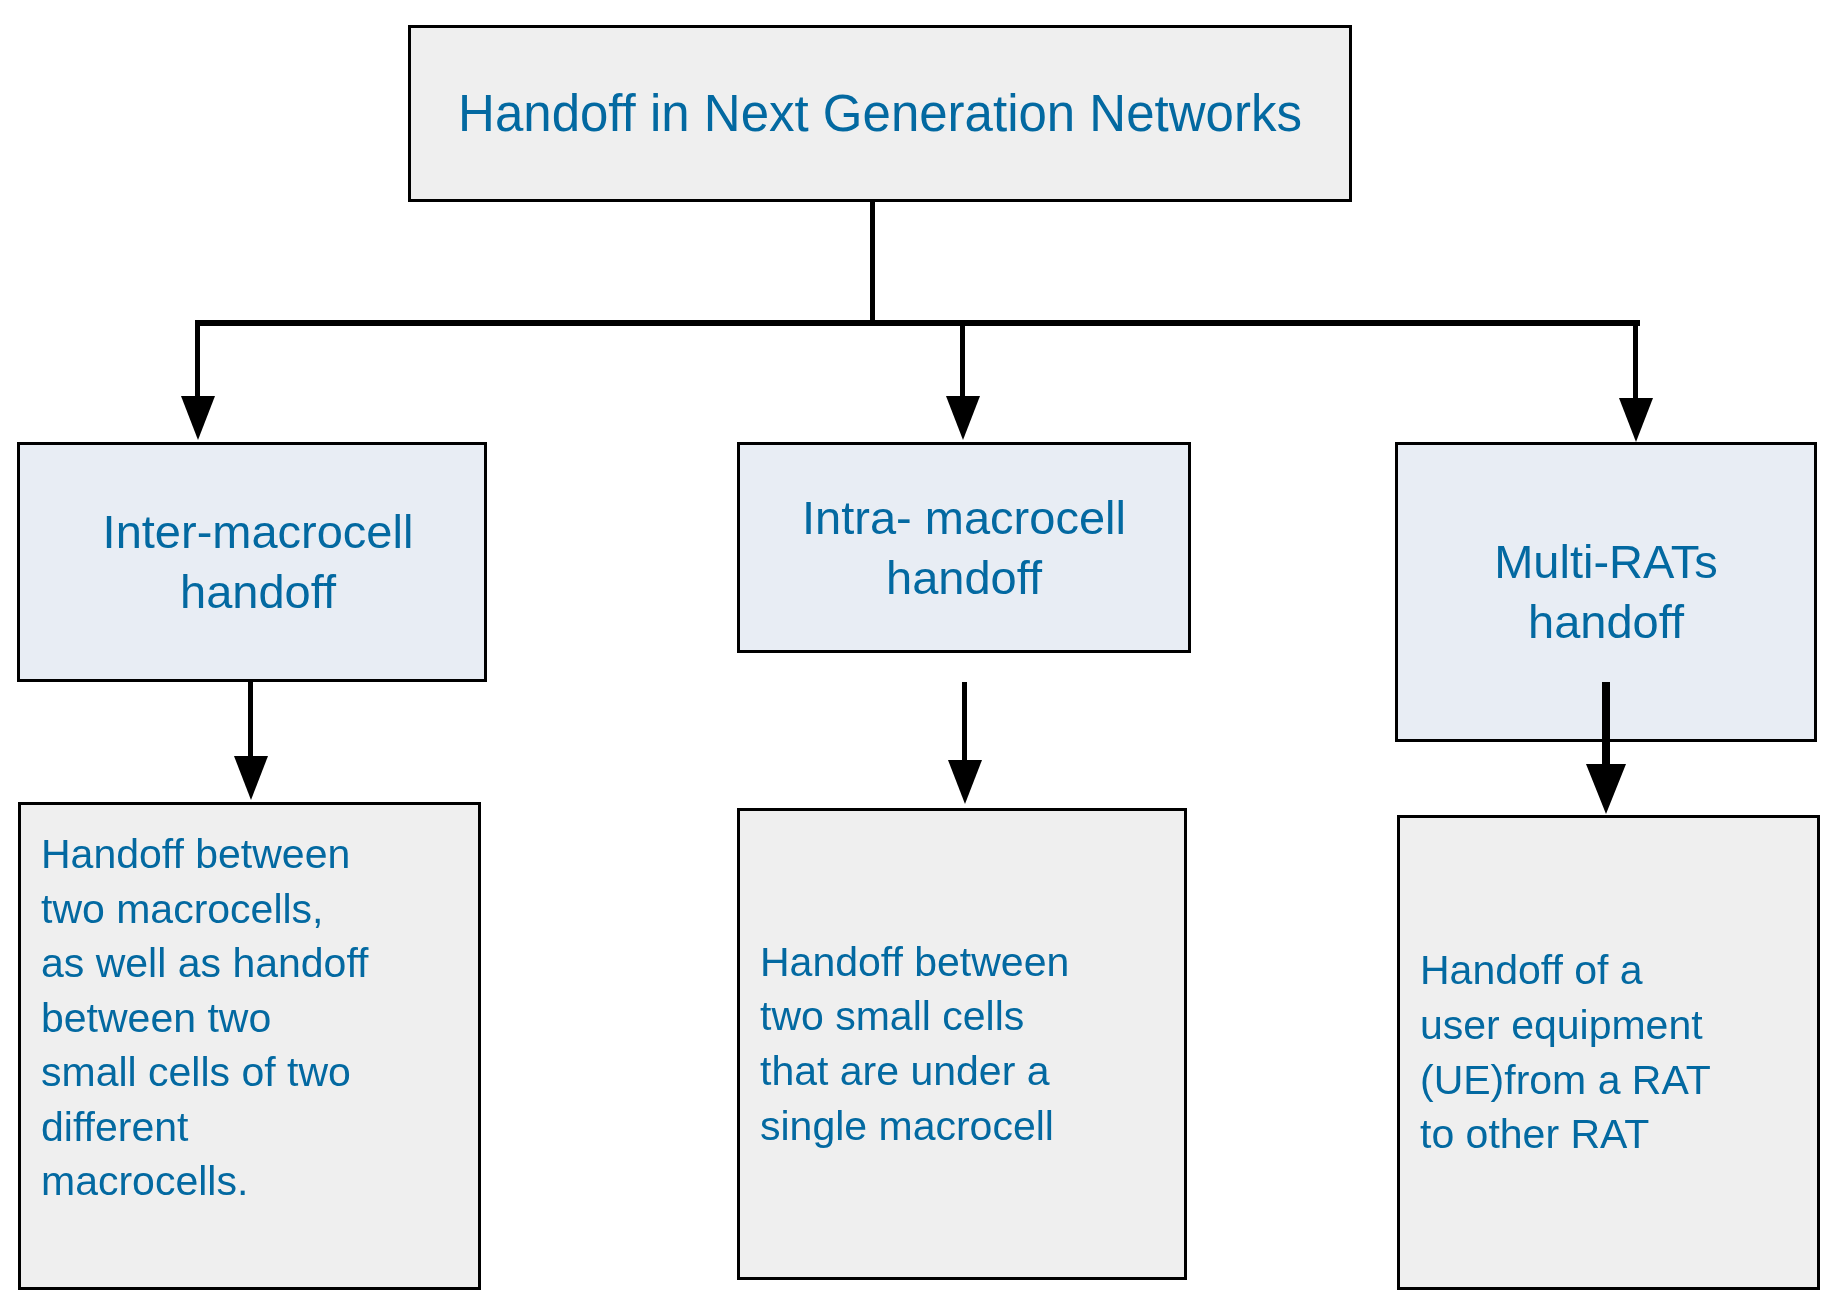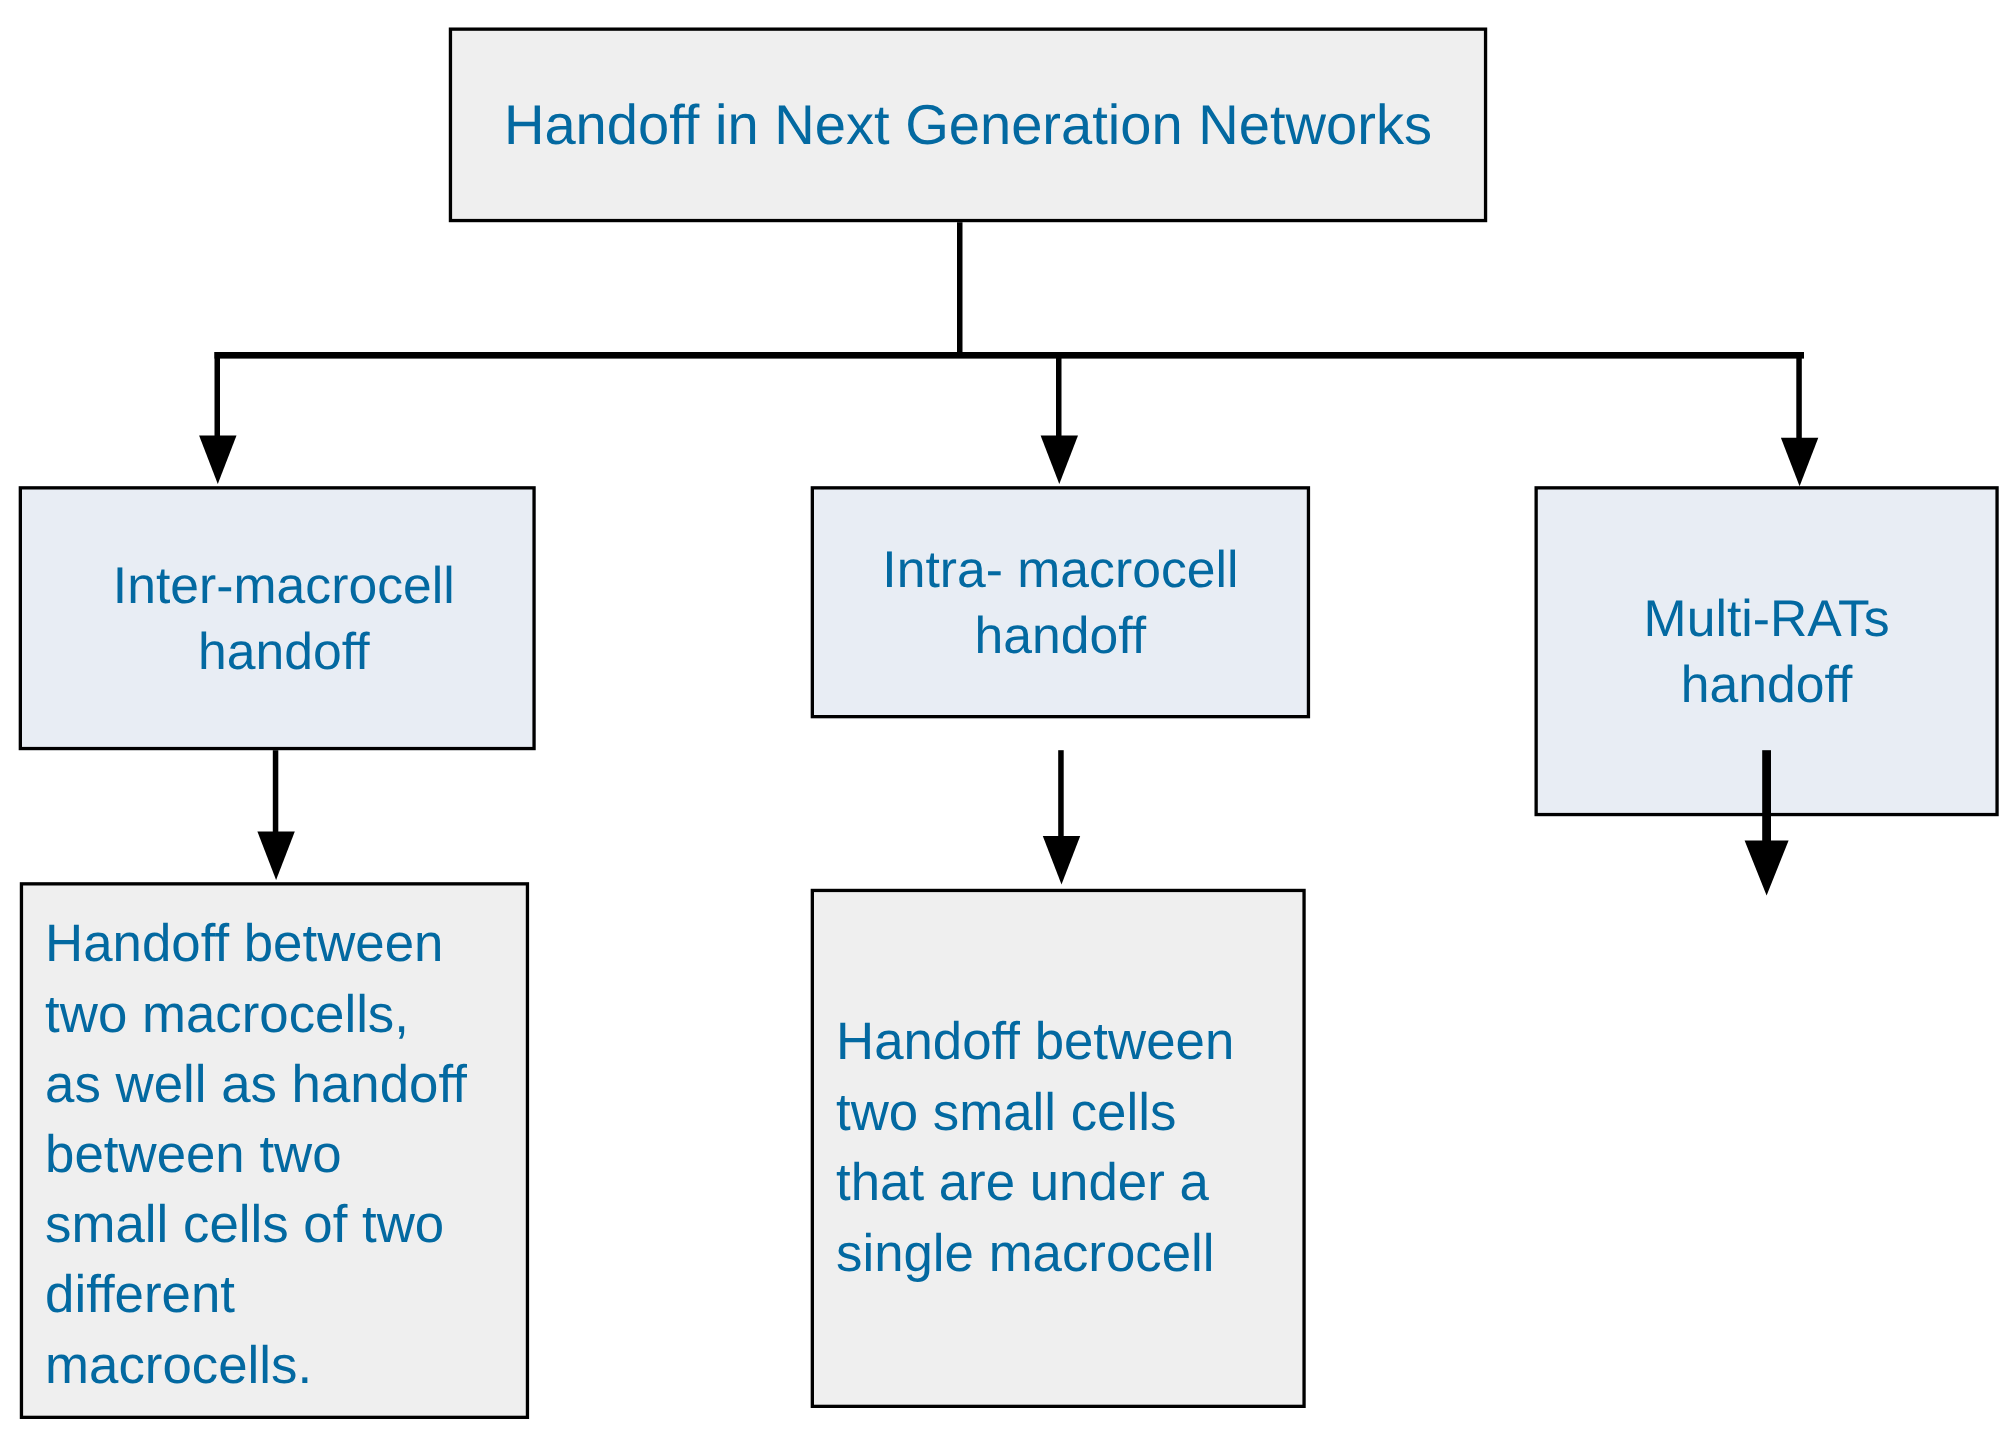--- a/index.html
+++ b/index.html
@@ -9,21 +9,21 @@
   }
   .node{
     position:absolute;box-sizing:border-box;border:3px solid #000;
     display:flex;align-items:center;justify-content:center;
     white-space:pre-line;
   }
   .fill-gray{background:#efefef;}
   .fill-blue{background:#e8edf4;}
   .node-title{font-size:51px;}
   .node-mid{font-size:47px;line-height:1.27;text-align:center;}
-  .node-desc{font-size:48px;line-height:1.33;text-align:left;justify-content:flex-start;padding:0 20px;}
+  .node-desc{font-size:41px;line-height:1.33;text-align:left;justify-content:flex-start;padding:0 20px;}
   .top-aligned{align-items:flex-start;padding-top:22px;}
   .line{position:absolute;background:#000;}
   .arrowhead{
     position:absolute;width:0;height:0;
     border-left:17px solid transparent;border-right:17px solid transparent;
     border-top:44px solid #000;
   }
   .arrowhead.big{
     border-left:20px solid transparent;border-right:20px solid transparent;
     border-top:50px solid #000;
@@ -73,14 +73,18 @@
 between two
 small cells of two
 different
 macrocells.</div>
 
   <div class="node fill-gray node-desc" style="left:737px;top:808px;width:450px;height:472px;">Handoff between
 two small cells
 that are under a
 single macrocell</div>
 
+  <div class="node fill-gray node-desc" style="left:1397px;top:815px;width:423px;height:475px;">Handoff of a
+user equipment
+(UE)from a RAT
+to other RAT</div>
 
 </div>
 
 </body></html>

